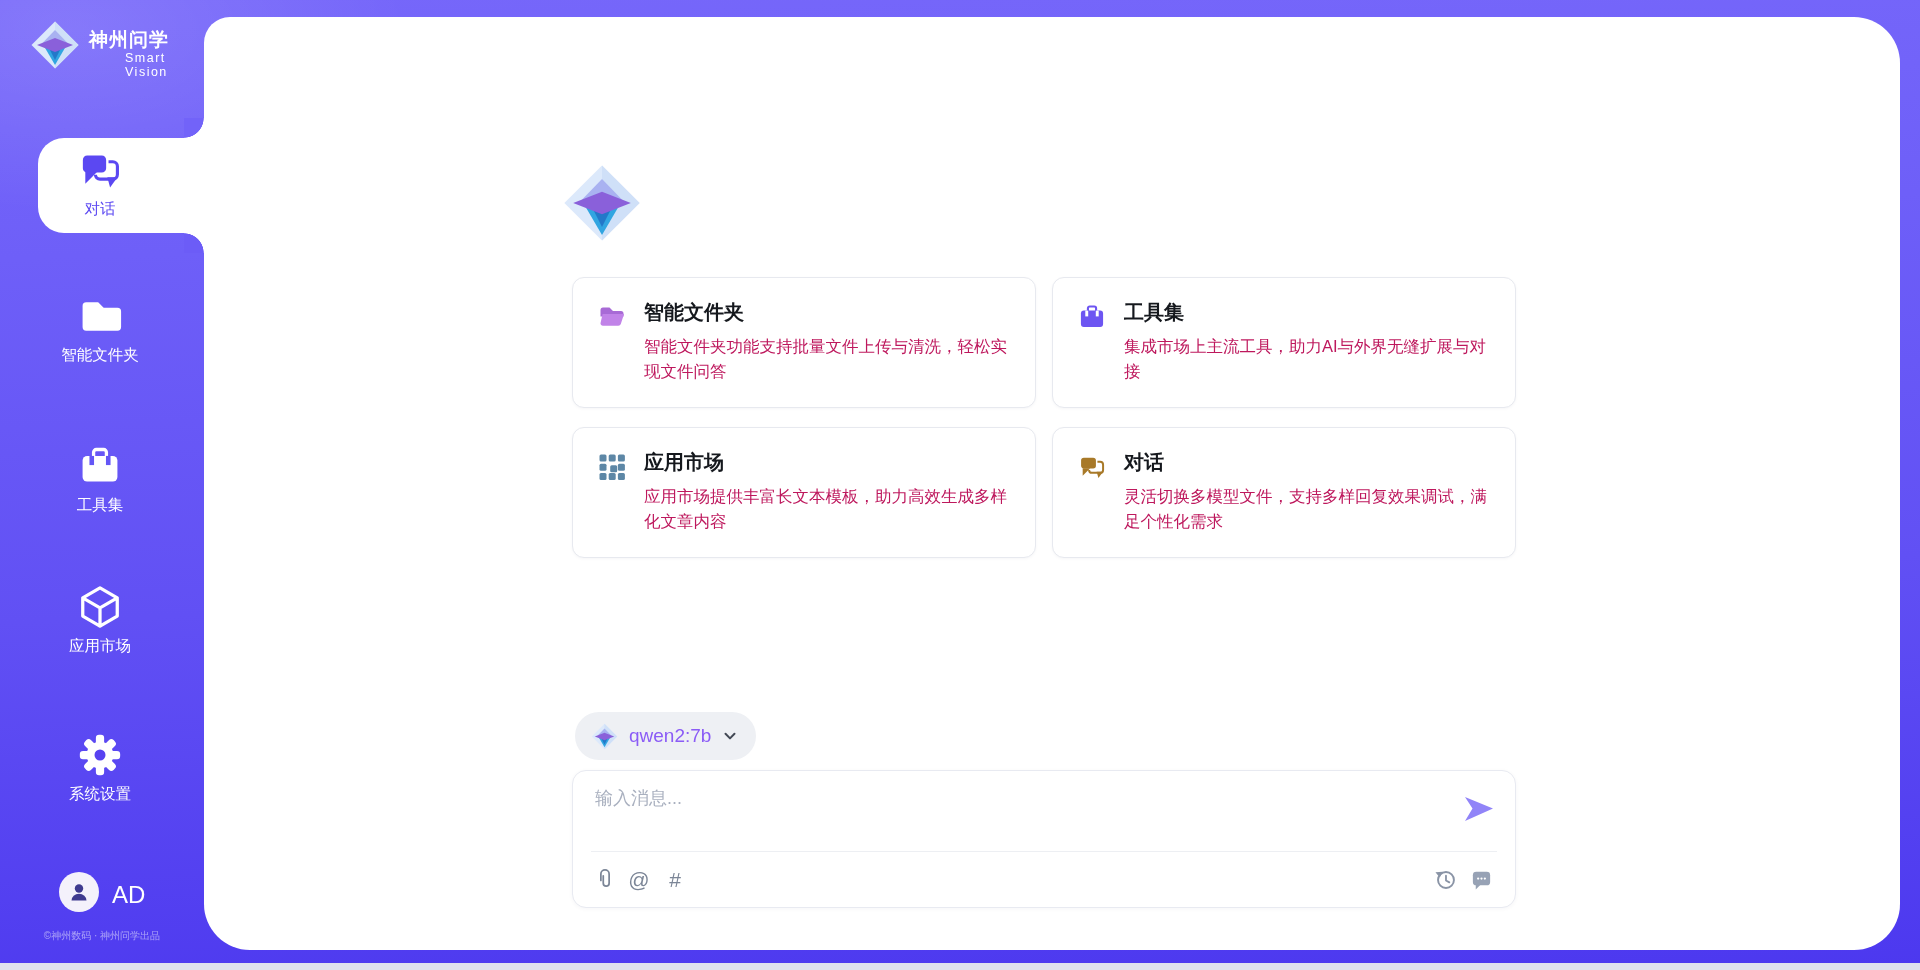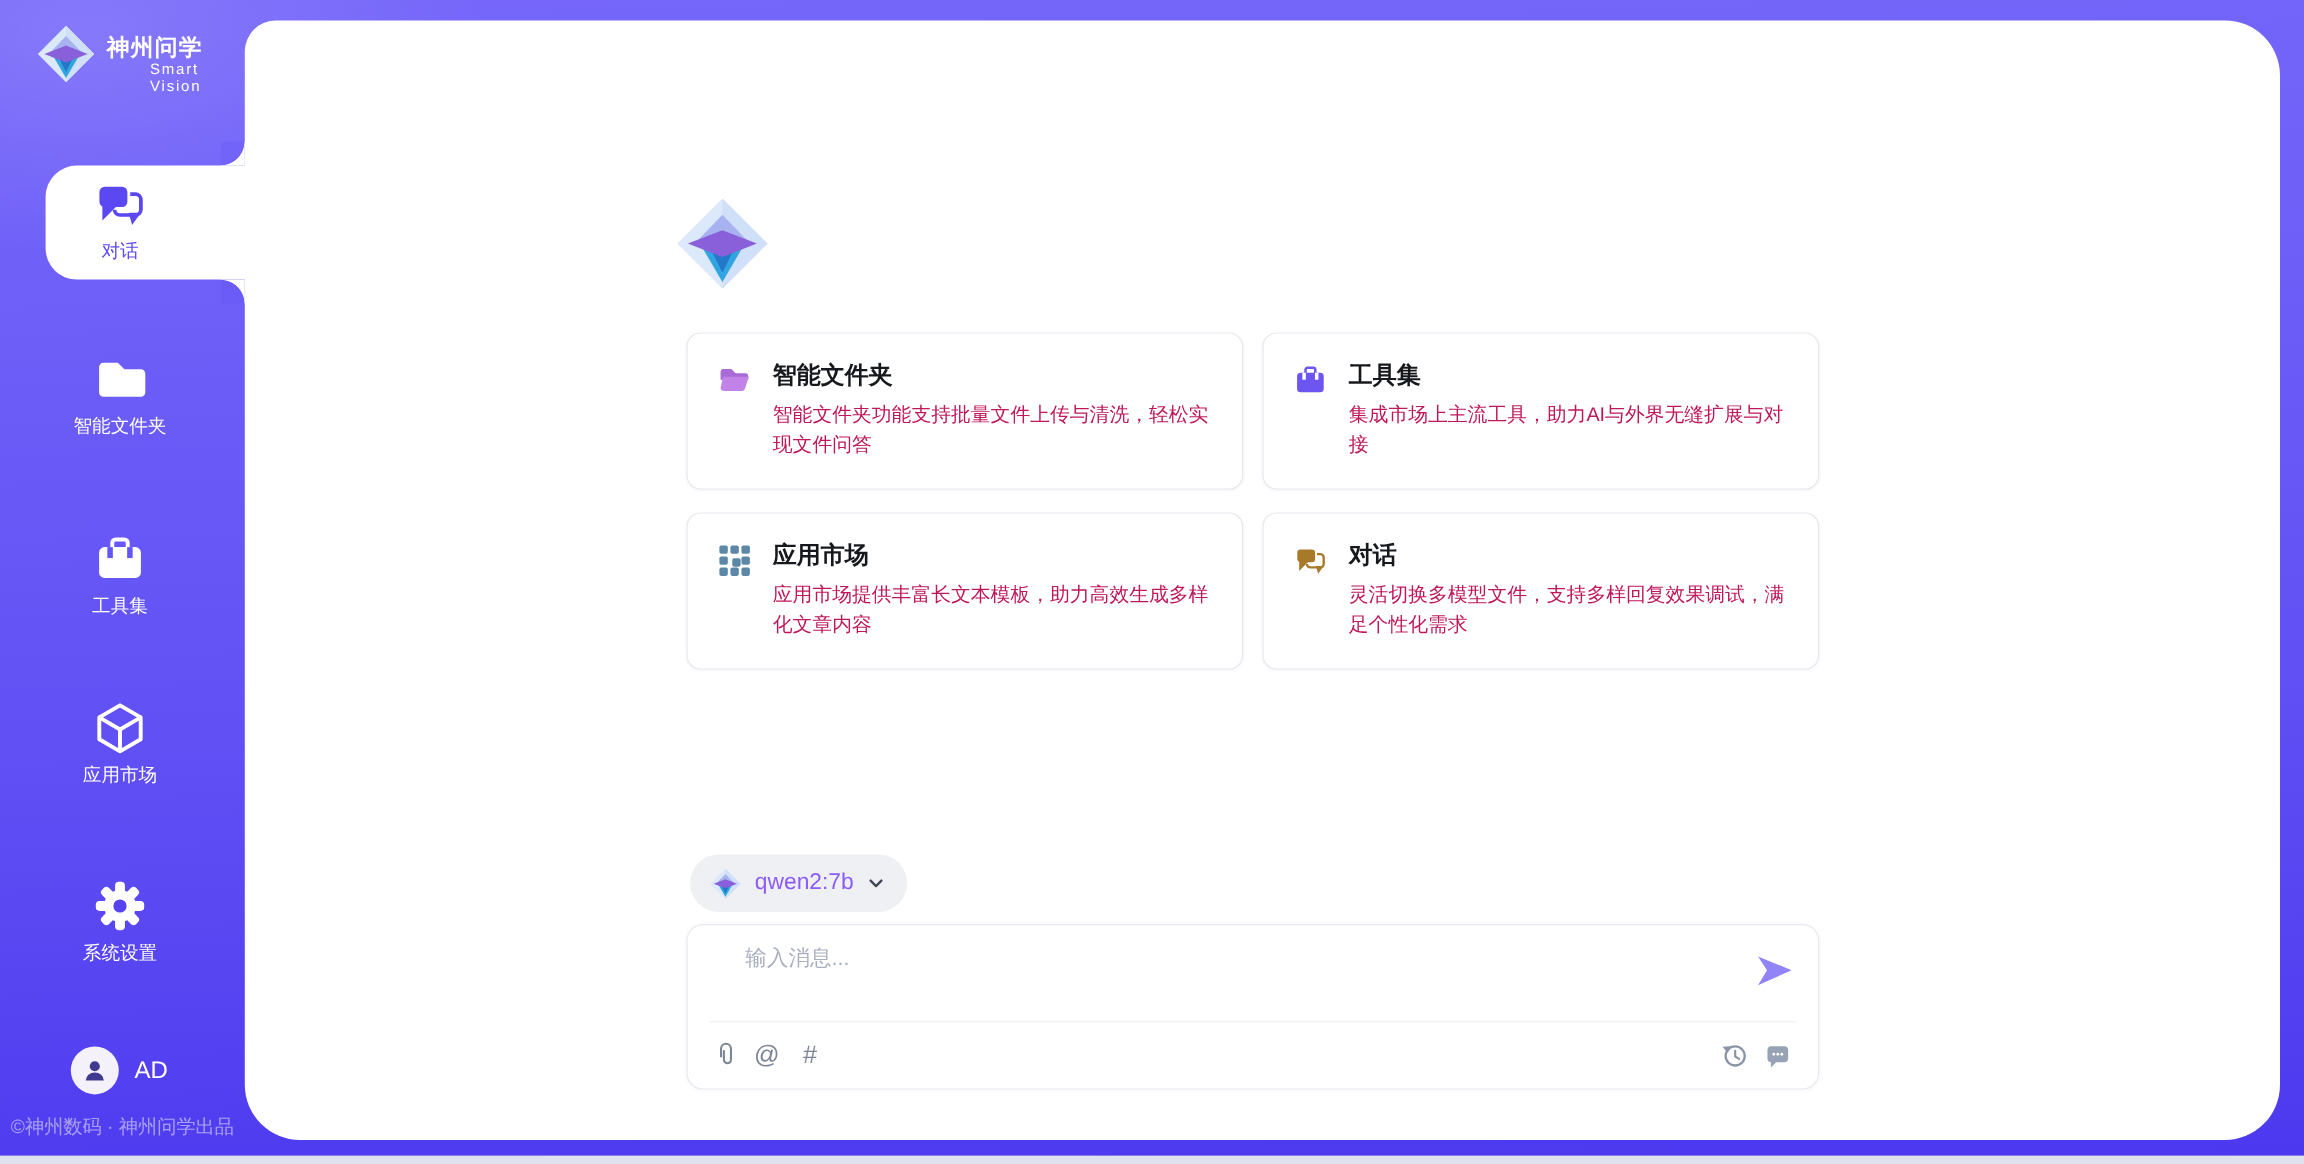--- a/index.html
+++ b/index.html
@@ -29,22 +29,22 @@
   .fillet.bottom{left:184px;top:233px;background:radial-gradient(circle 20px at 0 100%,#6c5cf7 0 19.4px,#fff 20px);}
 
   .nav-item{position:absolute;left:0;width:200px;z-index:3;cursor:pointer;}
   .nav-icon{display:flex;justify-content:center;}
   .nav-label{display:block;text-align:center;margin-top:7px;font-size:15.5px;color:#fff;}
   .nav-item.active .nav-label{color:#5b48f2;font-weight:500;}
 
   .user-row{position:absolute;left:0;top:868px;width:204px;height:48px;z-index:3;}
   .avatar{position:absolute;left:59px;top:4px;width:40px;height:40px;border-radius:50%;background:#f4f1fb;
     display:flex;align-items:center;justify-content:center;cursor:pointer;}
-  .user-name{position:absolute;left:112px;top:13px;font-size:20px;color:#fff;text-align:center;}
-  .side-footer{position:absolute;left:0;top:929px;width:204px;text-align:center;font-size:16px;
+  .user-name{position:absolute;left:112px;top:13px;font-size:24px;color:#fff;text-align:center;}
+  .side-footer{position:absolute;left:0;top:929px;width:204px;text-align:center;font-size:10px;
     color:rgba(255,255,255,.5);z-index:3;}
 
   
   .greet-logo{position:absolute;left:562px;top:163px;width:80px;height:80px;}
   .greet-title{position:absolute;left:648px;top:190px;font-size:26px;font-weight:700;color:#14161c;}
 
   
   .cards{position:absolute;left:572px;top:277px;width:944px;display:grid;
     grid-template-columns:464px 464px;grid-auto-rows:131px;column-gap:16px;row-gap:19px;}
   .card{position:relative;background:#fff;border:1px solid #e7e9ef;border-radius:12px;
@@ -56,21 +56,21 @@
   
   .model-pill{position:absolute;left:575px;top:712px;height:48px;background:#eef0f4;border-radius:24px;
     display:flex;align-items:center;gap:11px;padding:0 18px 0 16px;cursor:pointer;box-sizing:border-box;}
   .model-pill .mini-logo{width:27px;height:27px;}
   .model-name{font-size:19px;color:#8b5cf6;}
 
   
   .composer{position:absolute;left:572px;top:770px;width:944px;height:138px;background:#fff;
     border:1px solid #e8eaf1;border-radius:14px;box-sizing:border-box;box-shadow:0 1px 4px rgba(25,25,70,.04);}
   .composer textarea{position:absolute;left:20px;top:13px;width:860px;height:58px;border:none;outline:none;
-    resize:none;font-family:inherit;font-size:18px;color:#1d4ed8;background:transparent;margin-left:26px;}
+    resize:none;font-family:inherit;font-size:18px;color:#1d4ed8;background:transparent;}
   .composer textarea::placeholder{color:#a9b0bf;}
   .send-btn{position:absolute;right:20px;top:24px;width:32px;height:28px;border:none;background:transparent;
     padding:0;cursor:pointer;}
   .composer-divider{position:absolute;left:18px;right:18px;top:80px;height:1px;background:#edeff3;}
   .tool-btn{position:absolute;top:94px;width:28px;height:28px;border:none;background:transparent;padding:0;
     cursor:pointer;display:flex;align-items:center;justify-content:center;color:#7c8697;}
   .tool-glyph{font-size:21px;color:#7c8697;line-height:1;}
   .hidden-defs{position:absolute;width:0;height:0;overflow:hidden;}
 </style>
 </head>

